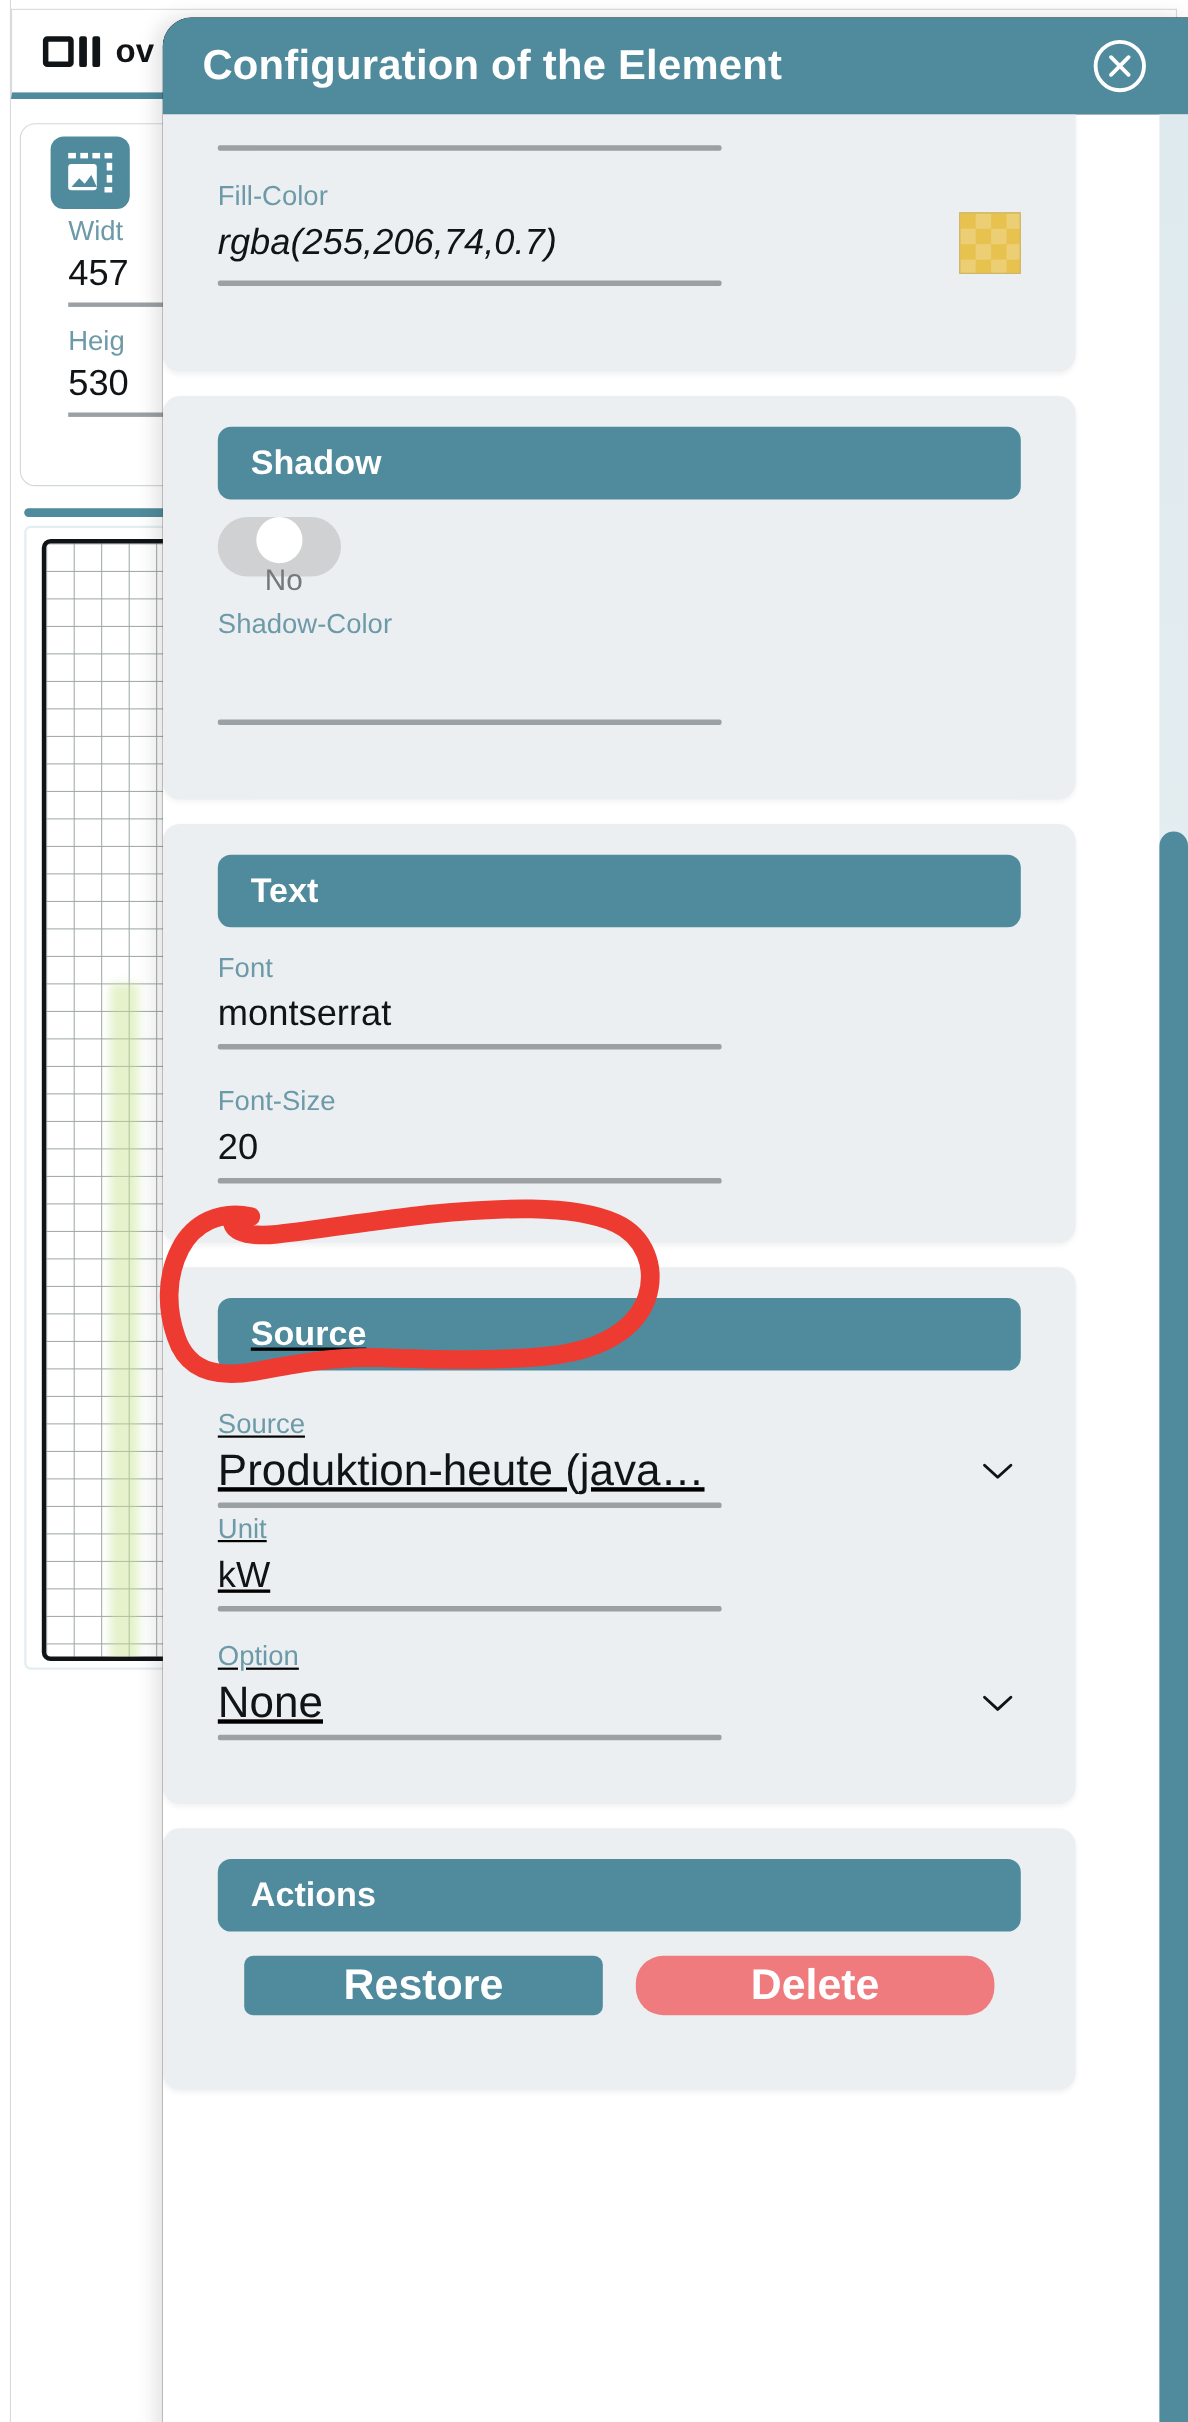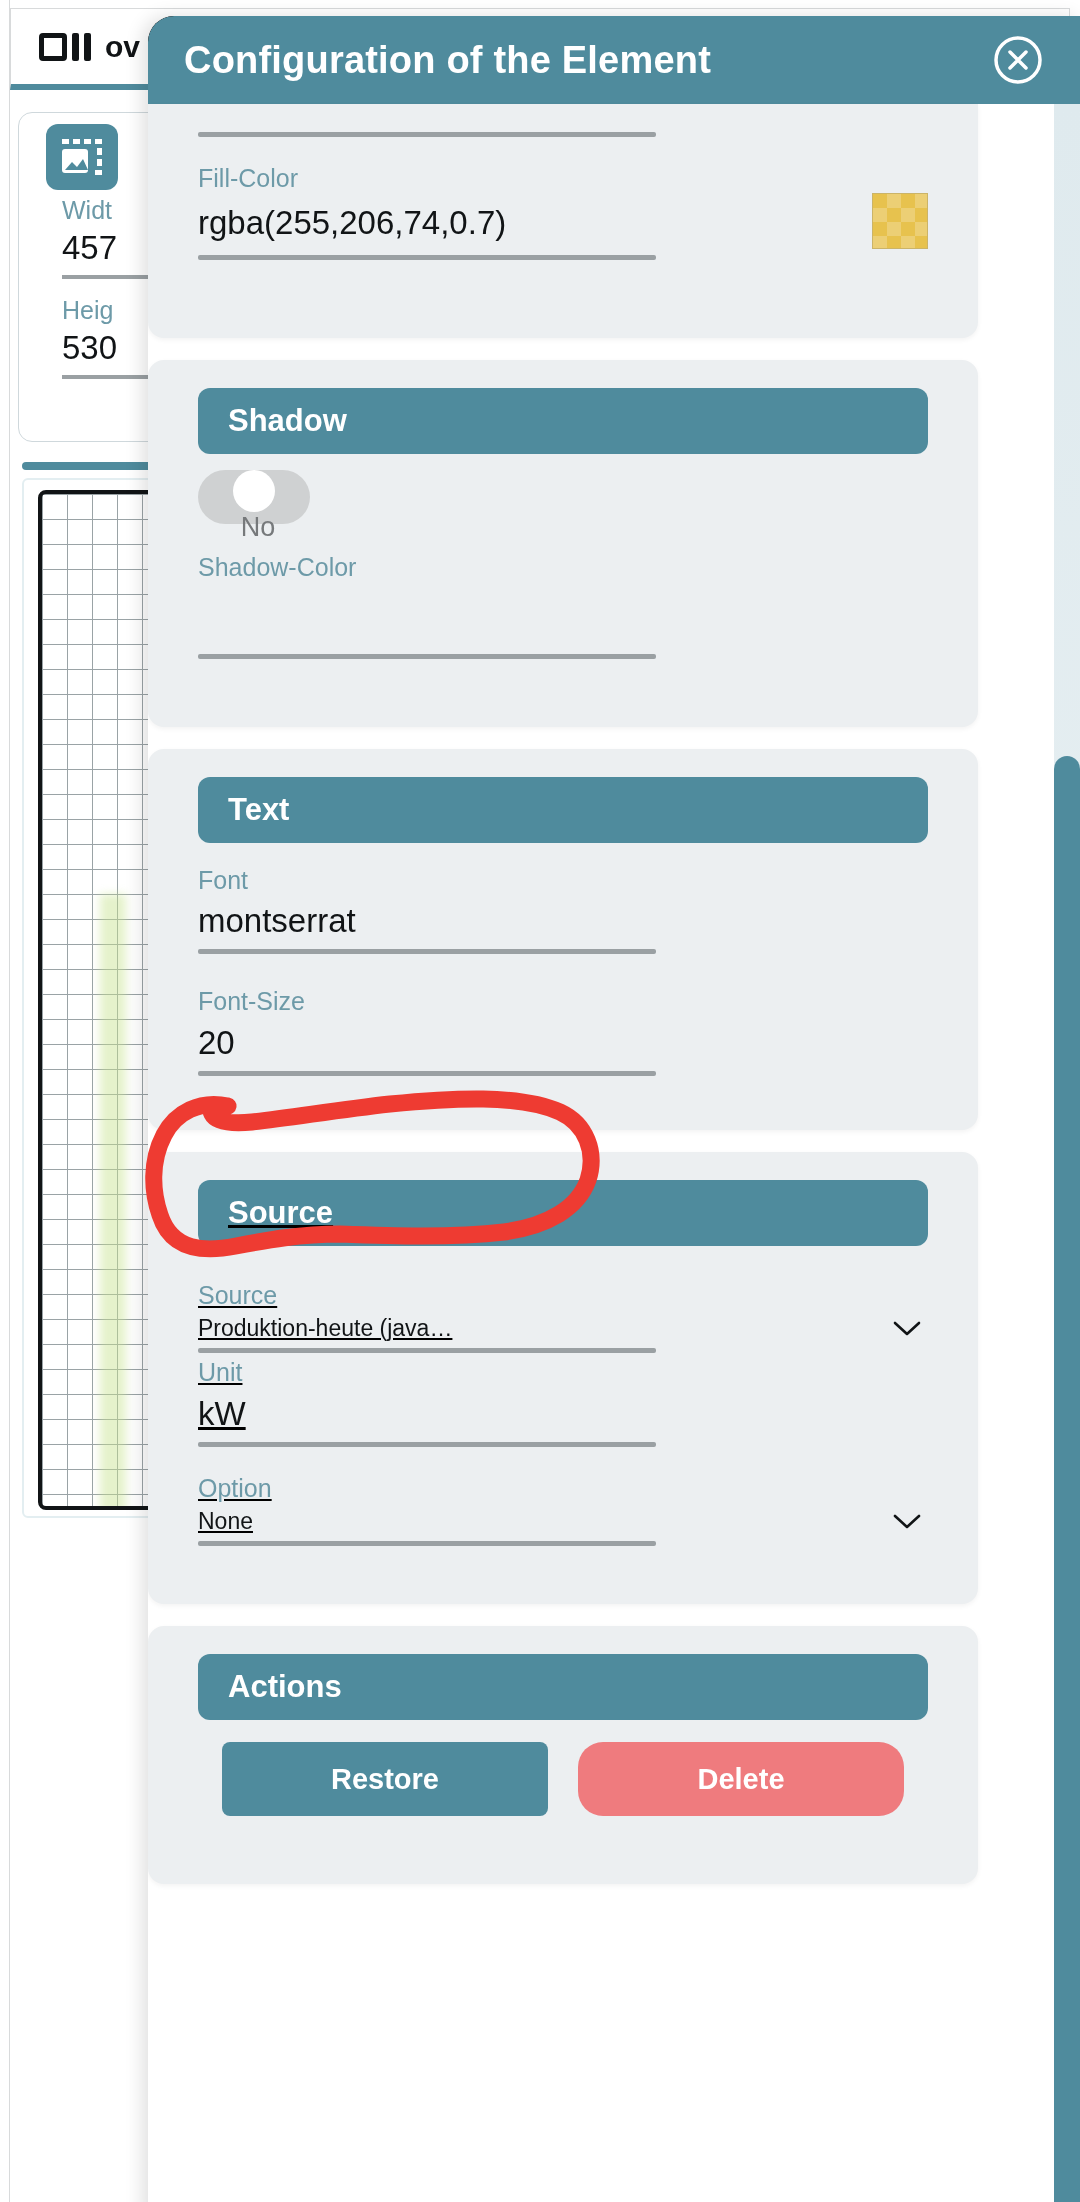--- a/index.html
+++ b/index.html
@@ -238,23 +238,24 @@
   }
 
   .field { margin-top: 24px; position: relative; }
   .field-label {
     font-size: 25px;
     color: #6d9aa8;
     line-height: 1.1;
   }
   .field-row {
     display: flex;
-    align-items: center;
+    align-items: flex-start;
     justify-content: space-between;
     gap: 16px;
+    font-style: italic;
   }
   .field-value {
     font-size: 33px;
     color: #111416;
     line-height: 1.3;
     padding-top: 6px;
     white-space: nowrap;
     flex: 1;
   }
   .field-rule {
@@ -305,42 +306,42 @@
     margin-left: 8px;
   }
 
   .select-row {
     display: flex;
     align-items: center;
     justify-content: space-between;
     padding-top: 6px;
   }
   .select-value {
-    font-size: 23px;
+    font-size: 40px;
     color: #111416;
     white-space: nowrap;
   }
   .chevron { margin-right: 6px; }
   .chevron svg { display: block; }
 
   .btn-row {
     display: flex;
     gap: 30px;
     margin-top: 22px;
     padding: 0 24px;
   }
   .btn {
     flex: 1;
-    height: 74px;
+    height: 54px;
     border-radius: 8px;
     display: flex;
     align-items: center;
     justify-content: center;
     color: #ffffff;
-    font-size: 29px;
+    font-size: 39px;
     font-weight: bold;
     cursor: pointer;
     border: none;
     font-family: "Liberation Sans", sans-serif;
   }
   .btn-restore { background: #4f8b9d; }
   .btn-delete  { background: #ef7b7e; border-radius: 25px; }
 
   
   #scroll-track {

